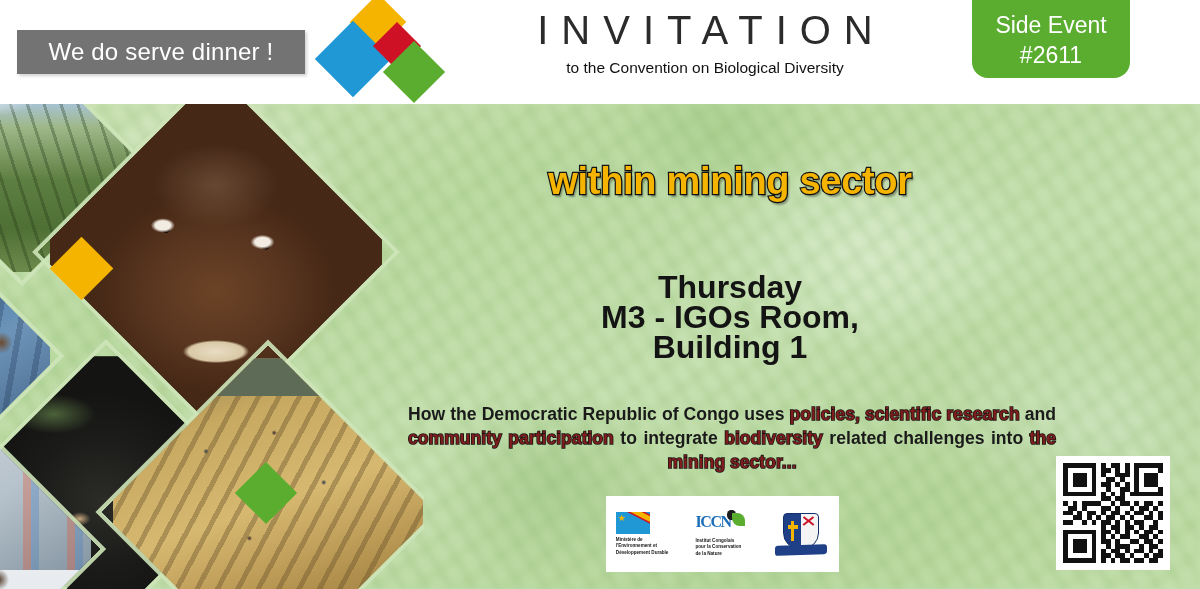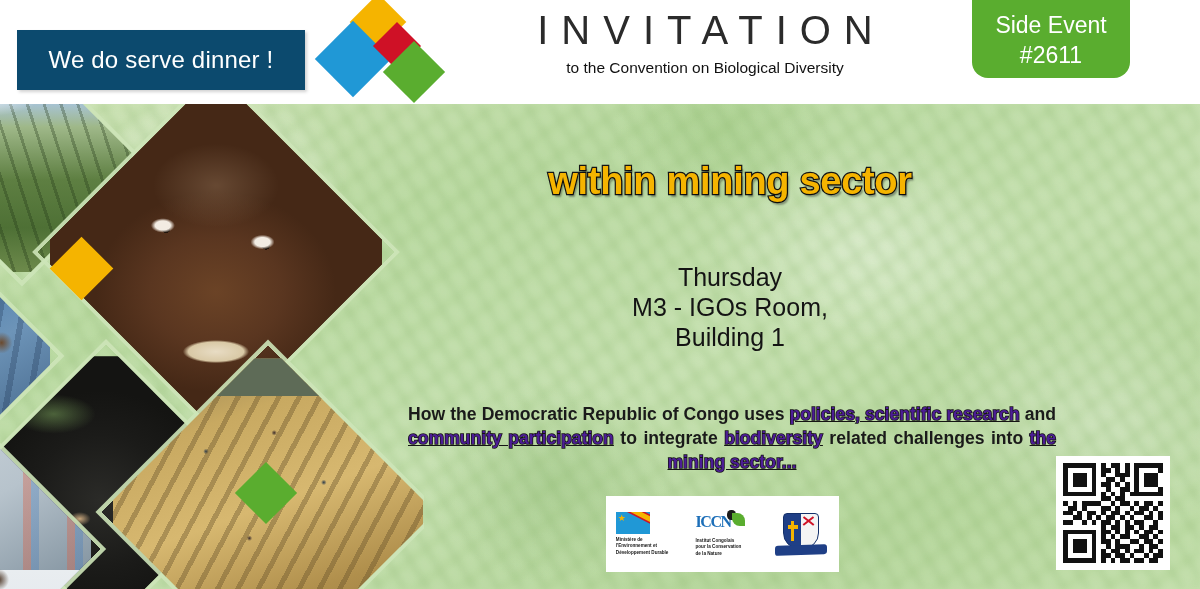--- a/index.html
+++ b/index.html
@@ -7,22 +7,22 @@
     width:1200px;height:589px;overflow:hidden;
     font-family:"Liberation Sans",sans-serif;
     background:#ffffff;
   }
   .poster{position:relative;width:1200px;height:589px;overflow:hidden;background:#fff;}
 
   
   .header{position:absolute;left:0;top:0;width:1200px;height:104px;background:#ffffff;z-index:20;}
 
   .dinner-banner{
-    position:absolute;left:17px;top:30px;width:288px;height:60px;
-    background:#0c4a6e;display:flex;align-items:center;justify-content:center;
+    position:absolute;left:17px;top:30px;width:288px;height:44px;
+    background:#737373;display:flex;align-items:center;justify-content:center;
     color:#ffffff;font-size:24px;letter-spacing:.2px;
     box-shadow:2px 2px 3px rgba(0,0,0,.18);
   }
 
   .cop-logo{position:absolute;left:312px;top:2px;width:126px;height:98px;}
   .cop-logo i{position:absolute;display:block;transform:rotate(45deg);}
   .cop-d-yellow{left:46px;top:0px;width:40px;height:40px;background:#f5b400;}
   .cop-d-blue{left:14px;top:30px;width:54px;height:54px;background:#2098d6;}
   .cop-d-red{left:68px;top:27px;width:34px;height:34px;background:#cf1126;}
   .cop-d-green{left:80px;top:48px;width:44px;height:44px;background:#5aad2f;}
@@ -170,35 +170,34 @@
     position:absolute;left:20px;top:54px;width:660px;text-align:center;
     font-size:38px;font-weight:bold;line-height:46px;
     color:#f5b400;
     -webkit-text-stroke:2.4px #141414;
     paint-order:stroke fill;
     text-shadow:2px 3px 2px rgba(0,0,0,.35);
     letter-spacing:-.3px;
   }
 
   .when{
-    position:absolute;left:20px;top:158px;width:660px;text-align:center;
-    font-size:25px;font-weight:normal;line-height:30px;color:#141414;
+    position:absolute;left:20px;top:168px;width:660px;text-align:center;
+    font-size:32px;font-weight:bold;line-height:30px;color:#141414;
   }
   .when div{white-space:nowrap;}
 
   .blurb{
     position:absolute;left:28px;top:298px;width:648px;text-align:center;
     font-size:17.6px;font-weight:bold;line-height:24px;color:#1a1a1a;
     text-align:justify;text-align-last:center;
   }
   .hl{
-    color:#4c1d95;
+    color:#7f1d1d;
     -webkit-text-stroke:1.5px #141414;
     paint-order:stroke fill;
-    text-decoration:underline;
   }
 
   
   .logo-panel{
     position:absolute;left:606px;top:496px;width:233px;height:76px;
     background:#ffffff;z-index:12;display:flex;align-items:center;
     justify-content:space-around;padding:0 6px;box-sizing:border-box;
   }
   .logo-item{display:flex;flex-direction:column;align-items:flex-start;width:72px;}
   .logo-cap{font-size:4.6px;font-weight:bold;color:#161616;line-height:6.2px;margin-top:3px;

